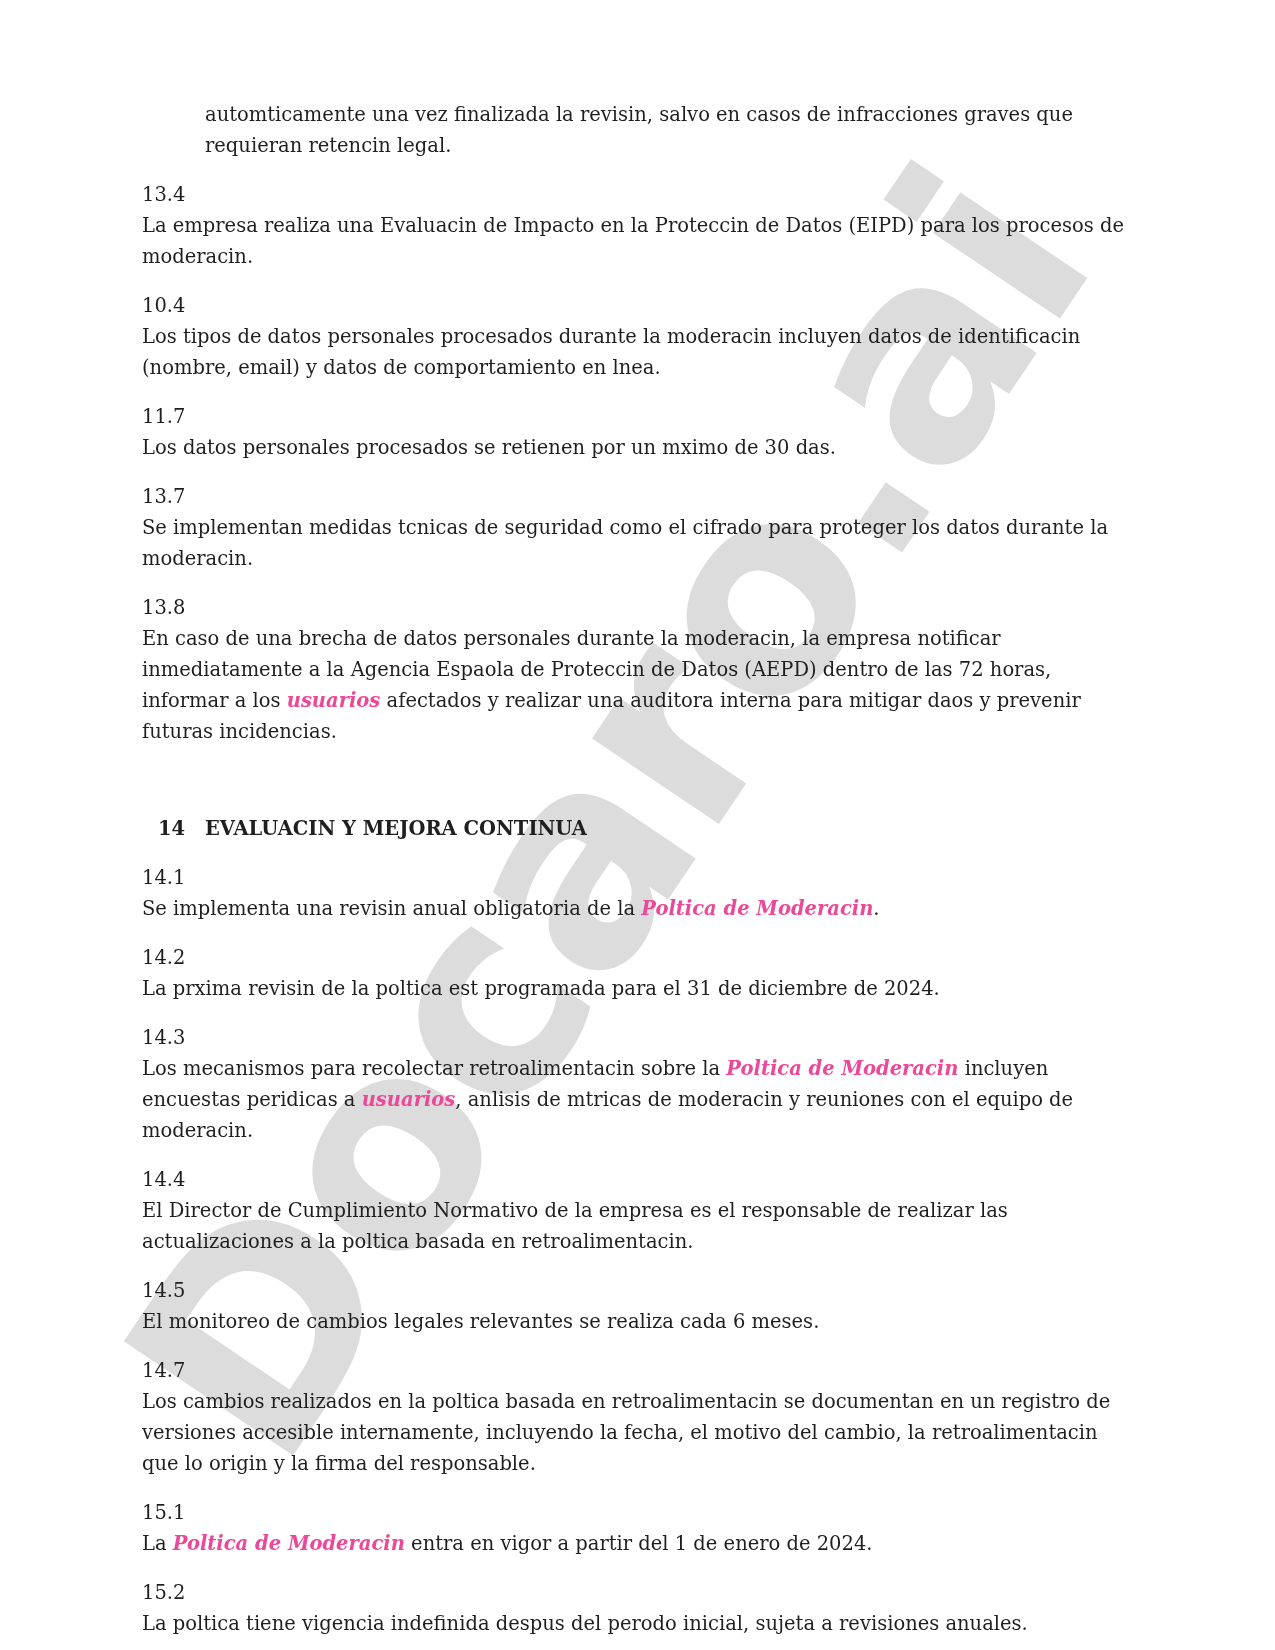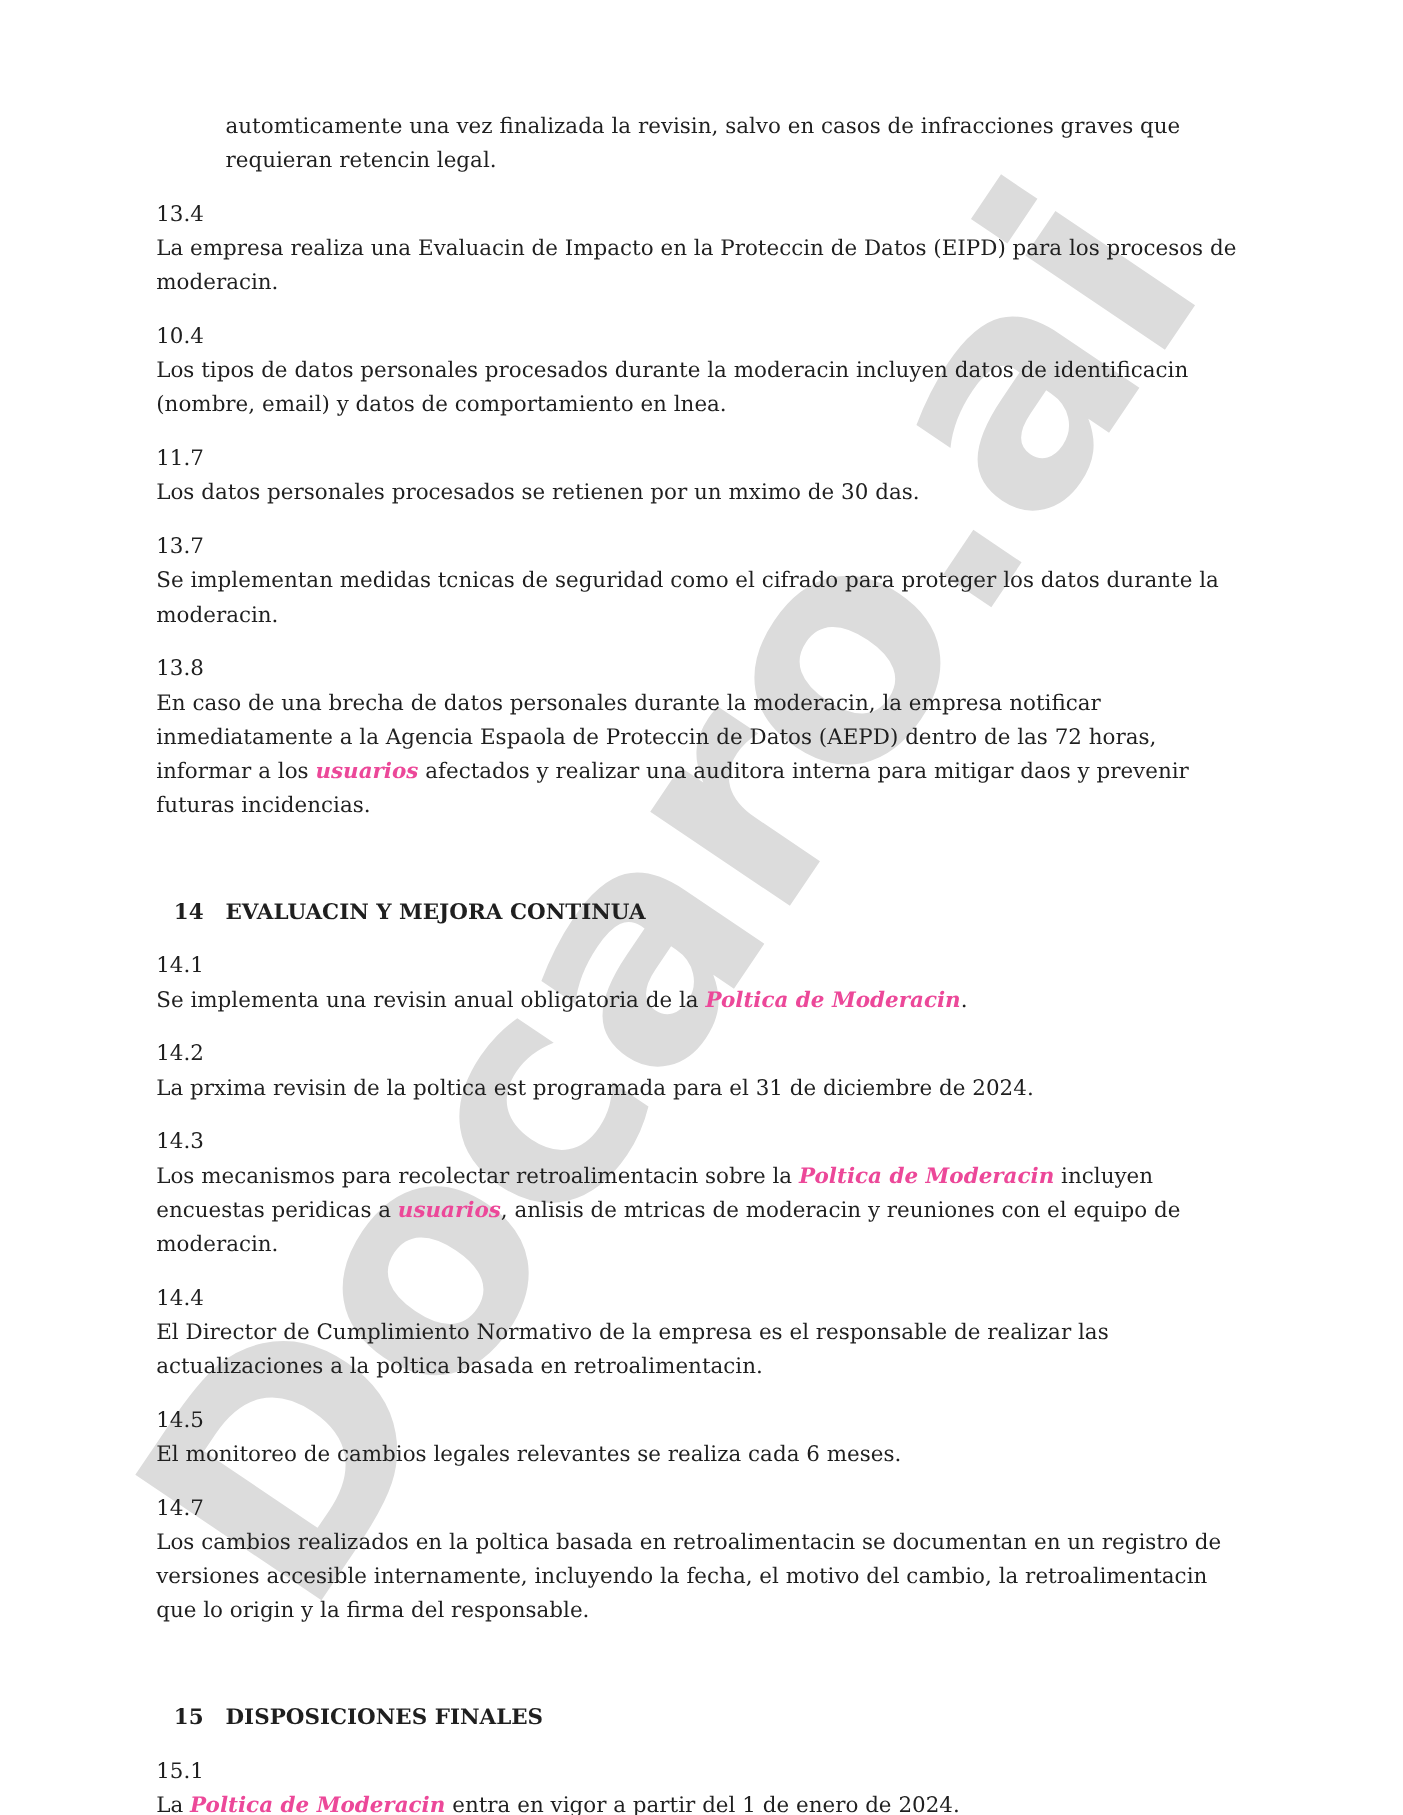--- a/index.html
+++ b/index.html
@@ -74,24 +74,20 @@
     </div>
     <div class="item">
       <span class="num">14.5</span>
       <span class="txt">El monitoreo de cambios legales relevantes se realiza cada 6 meses.</span>
     </div>
     <div class="item">
       <span class="num">14.7</span>
       <span class="txt">Los cambios realizados en la poltica basada en retroalimentacin se documentan en un registro de versiones accesible internamente, incluyendo la fecha, el motivo del cambio, la retroalimentacin que lo origin y la firma del responsable.</span>
     </div>
 
-    <div class="heading">
-      <span class="num">15</span>
-      <span class="txt">DISPOSICIONES FINALES</span>
-    </div>
     <div class="item">
       <span class="num">15.1</span>
       <span class="txt"><span>La </span><b>Poltica de Moderacin</b><span> entra en vigor a partir del 1 de enero de 2024.</span></span>
     </div>
     <div class="item">
       <span class="num">15.2</span>
       <span class="txt">La poltica tiene vigencia indefinida despus del perodo inicial, sujeta a revisiones anuales.</span>
     </div>
 
   </div>

